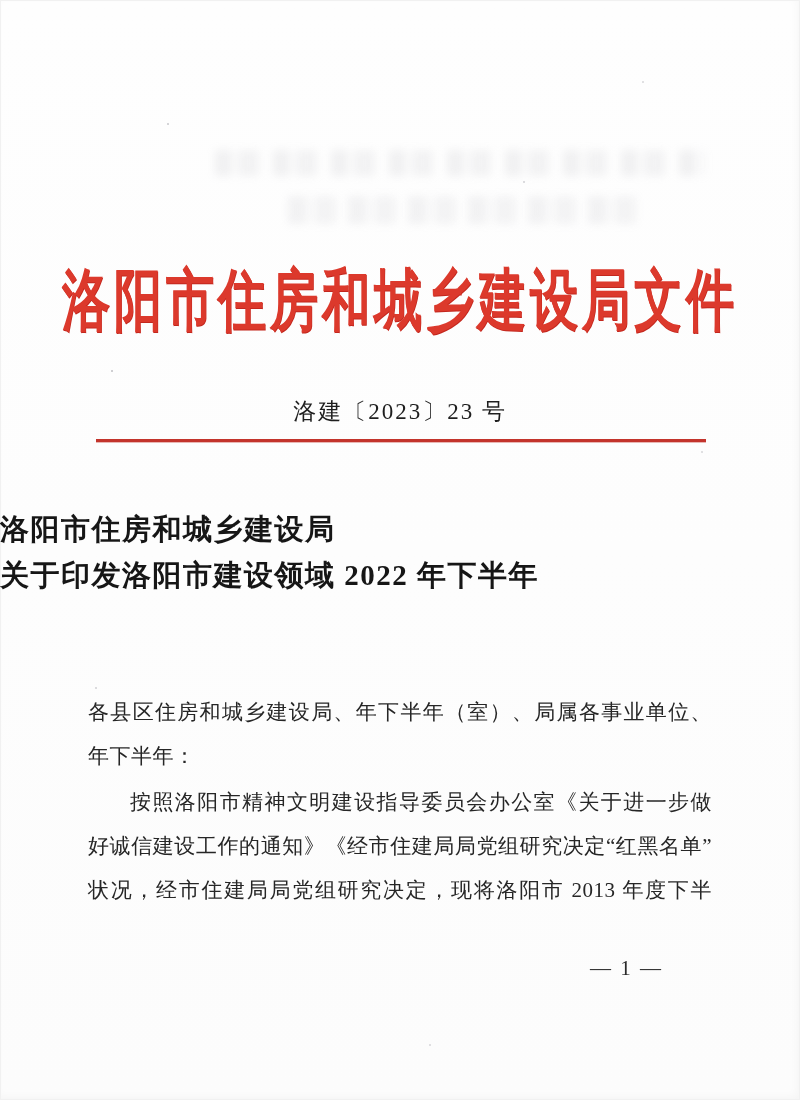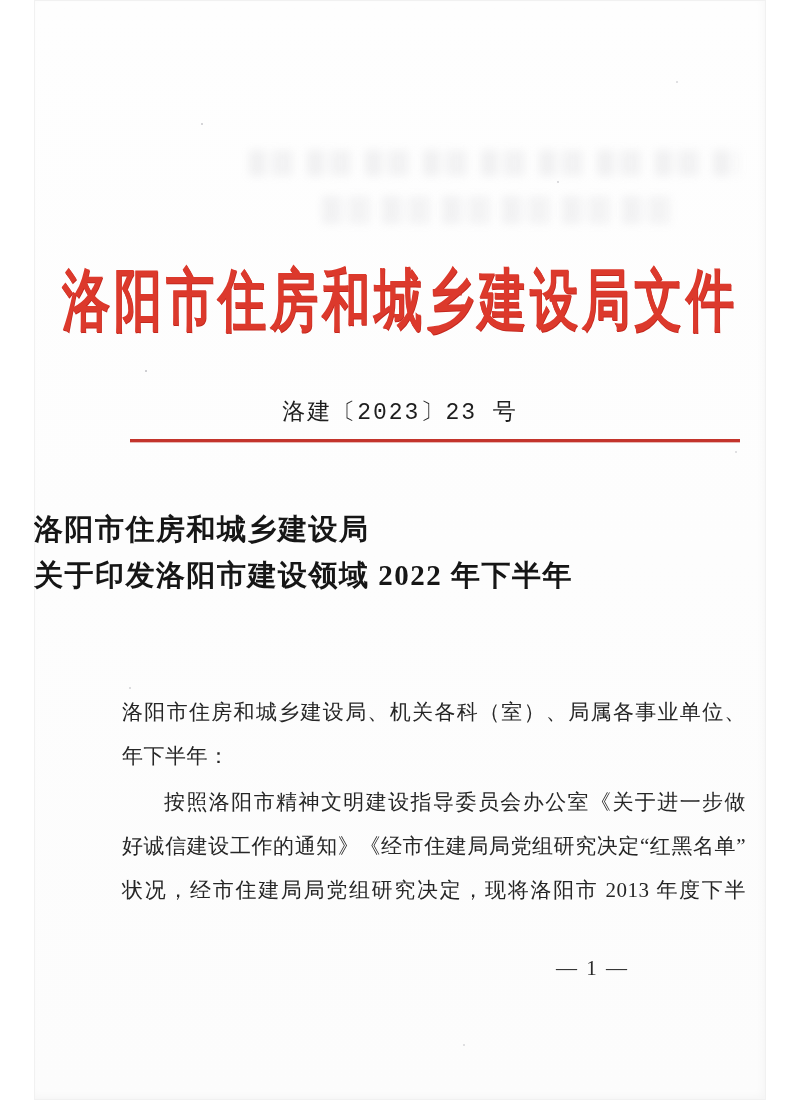--- a/index.html
+++ b/index.html
@@ -2,21 +2,21 @@
 <html><head>
 <meta charset="utf-8">
 <style>
   html, body {
     margin: 0;
     padding: 0;
     background: #ffffff;
   }
   .page {
     position: relative;
-    width: 732px;
+    width: 800px;
     height: 1100px;
     margin: 0 auto;
     background:
       radial-gradient(circle 1px at 112px 371px, rgba(120,120,130,.35) 0 1px, transparent 1.5px),
       radial-gradient(circle 1px at 168px 124px, rgba(120,120,130,.30) 0 1px, transparent 1.5px),
       radial-gradient(circle 1px at 643px 82px,  rgba(120,120,130,.22) 0 1px, transparent 1.5px),
       radial-gradient(circle 1px at 300px 278px, rgba(150,120,120,.25) 0 1px, transparent 1.5px),
       radial-gradient(circle 1px at 524px 182px, rgba(120,120,130,.25) 0 1px, transparent 1.5px),
       radial-gradient(circle 1px at 96px 688px,  rgba(120,120,130,.25) 0 1px, transparent 1.5px),
       radial-gradient(circle 1px at 702px 452px, rgba(120,120,130,.22) 0 1px, transparent 1.5px),
@@ -64,21 +64,20 @@
   }
 
   .docnum {
     position: absolute;
     left: 0; top: 396px;
     width: 100%;
     text-align: center;
     font-size: 23px;
     letter-spacing: 2px;
     color: #1e1e1e;
-    font-family: Liberation Mono, monospace;
   }
 
   .redrule {
     position: absolute;
     left: 96px; top: 439px;
     width: 610px; height: 3px;
     background: #c3342c;
     box-shadow: 0 1px 0 rgba(195,52,44,0.35);
   }
 
@@ -141,21 +140,21 @@
   <div class="docnum">洛建〔2023〕23 号</div>
 
   <div class="redrule"></div>
 
   <div class="title-block">
     <div class="title-line">洛阳市住房和城乡建设局</div>
     <div class="title-line">关于印发洛阳市建设领域 2022 年下半年</div>
   </div>
 
   <div class="body-col salutation">
-    <div class="bline jline">洛阳市住房和城乡建设局、机关各科（室）、局属各事业单位、</div>
+    <div class="bline jline">各县区住房和城乡建设局、年下半年（室）、局属各事业单位、</div>
     <div class="bline">年下半年：</div>
   </div>
 
   <div class="body-col paragraph">
     <div class="bline jline indent">按照洛阳市精神文明建设指导委员会办公室《关于进一步做</div>
     <div class="bline jline">好诚信建设工作的通知》《经市住建局局党组研究决定“红黑名单”</div>
     <div class="bline jline">状况，经市住建局局党组研究决定，现将洛阳市 2013 年度下半</div>
   </div>
 
   <div class="pagenum">— 1 —</div>

